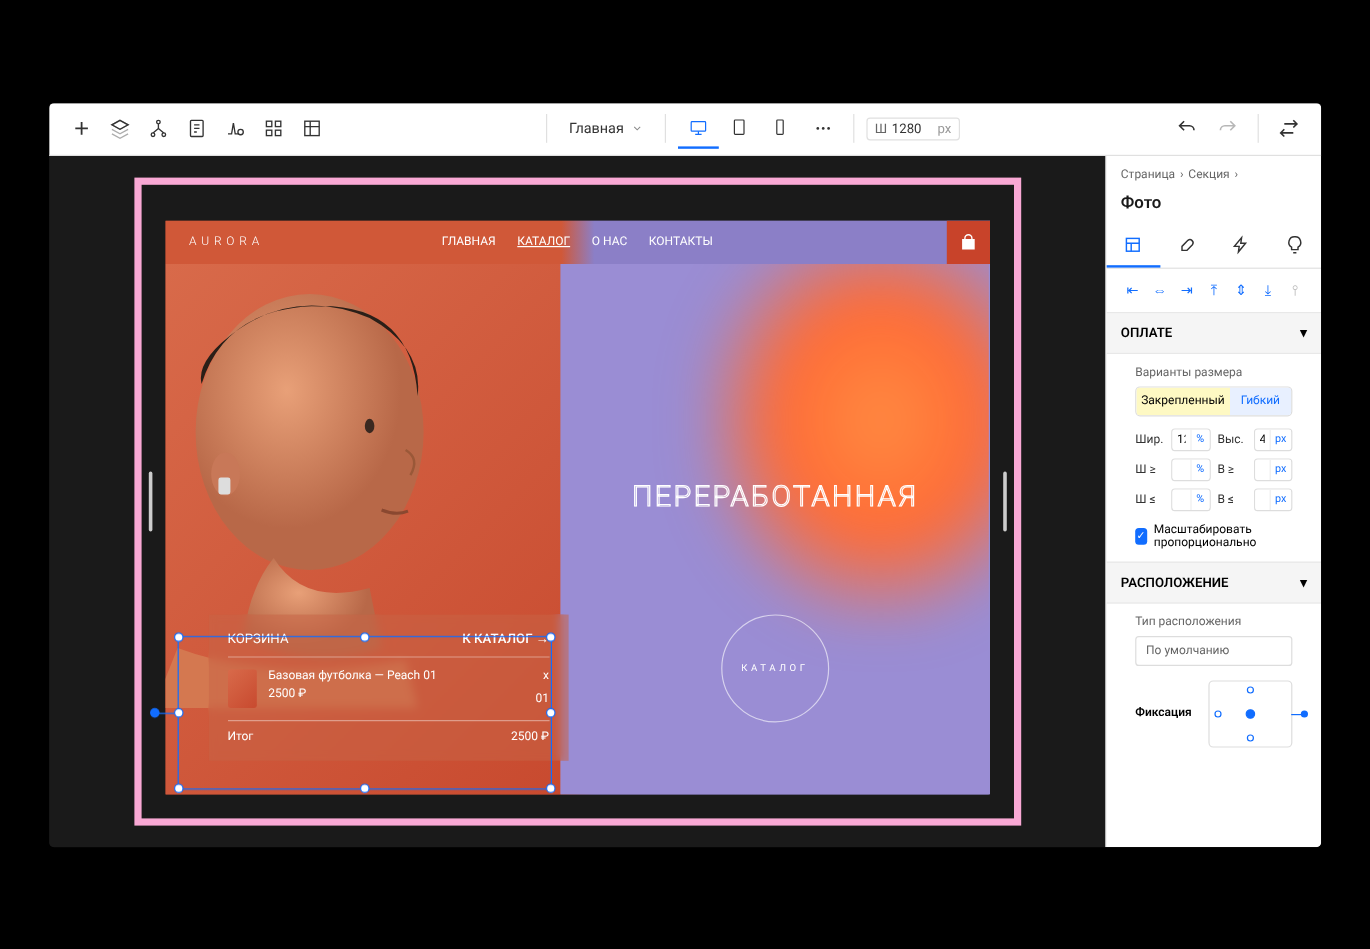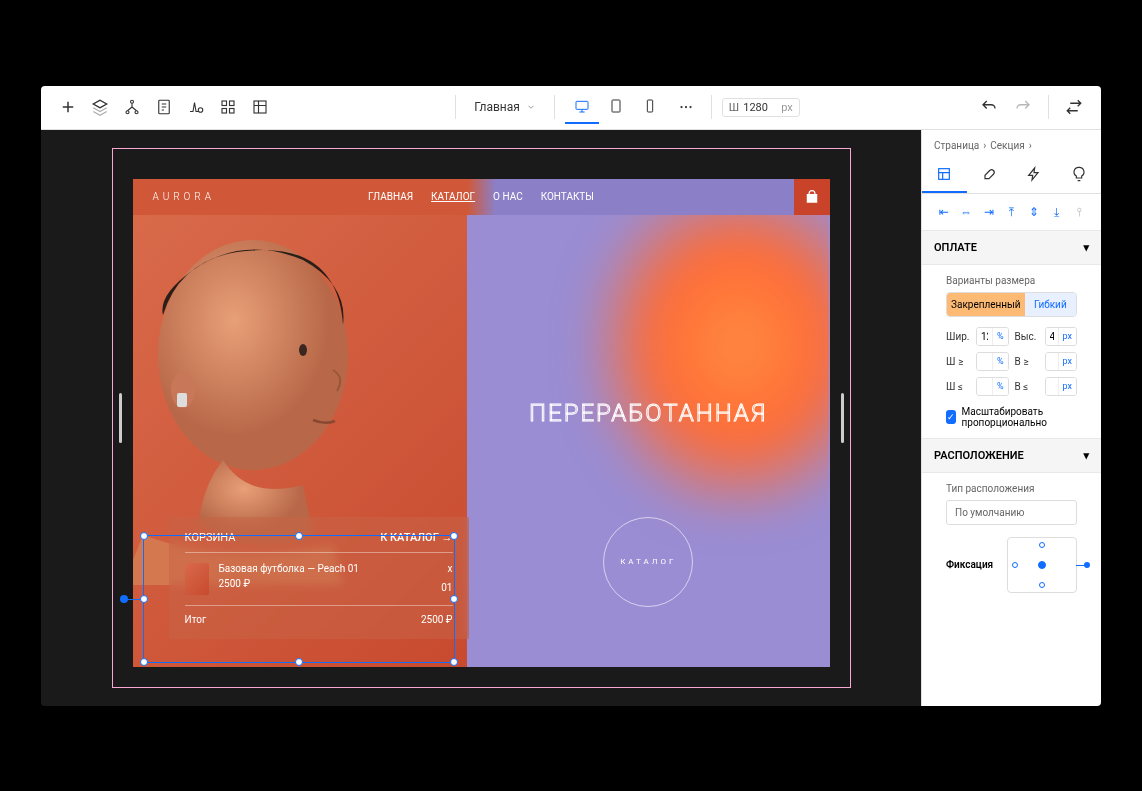--- a/index.html
+++ b/index.html
@@ -13,21 +13,21 @@
 .page-dd{display:flex;align-items:center;gap:6px;padding:4px 8px;font-size:12px;color:#333;cursor:pointer}
 .device-tabs{display:flex;gap:0}
 .device-tab{width:34px;height:34px;display:flex;align-items:center;justify-content:center;cursor:pointer;border-bottom:2px solid transparent}
 .device-tab.active{border-bottom-color:#116dff}
 .device-tab svg{width:16px;height:16px}
 .width-input{display:flex;align-items:center;gap:4px;font-size:11px;color:#666;padding:2px 6px;border:1px solid #e0e0e0;border-radius:3px}
 .width-input input{width:34px;border:none;font-size:11px;color:#333;outline:none}
 .spacer{flex:1}
 .main{flex:1;display:flex;overflow:hidden}
 .canvas-area{flex:1;background:#1a1a1a;position:relative;overflow:hidden;display:flex;align-items:center;justify-content:center}
-.canvas-frame{position:relative;width:739px;height:540px;border:1px solid #f9a8d4}
+.canvas-frame{position:relative;width:739px;height:540px;border:6px solid #f9a8d4}
 .canvas{position:absolute;inset:30px 20px 20px;background:linear-gradient(90deg,#c84a2f 0%,#d05838 48%,#8b7fc7 52%,#9a8dd4 100%)}
 .site-header{height:36px;background:linear-gradient(90deg,#d05838 0%,#d05838 48%,#8b7fc7 52%,#8b7fc7 100%);display:flex;align-items:center;padding:0 20px;color:#fff;font-size:10px;position:relative}
 .logo{letter-spacing:4px;font-weight:300}
 .nav{position:absolute;left:50%;transform:translateX(-50%);display:flex;gap:18px;font-size:10px}
 .nav span{cursor:pointer}
 .nav .active{text-decoration:underline}
 .bag{position:absolute;right:0;top:0;width:36px;height:36px;background:#c8432a;display:flex;align-items:center;justify-content:center}
 .hero{position:relative;height:calc(100% - 36px);display:flex}
 .hero-left{width:48%;background:linear-gradient(135deg,#d86a4a 0%,#c84a2f 100%);position:relative;overflow:hidden}
 .face{position:absolute;top:10px;left:-30px;width:320px;height:360px}
@@ -65,21 +65,21 @@
 .insp-tab{flex:1;height:36px;display:flex;align-items:center;justify-content:center;cursor:pointer;border-bottom:2px solid transparent}
 .insp-tab.active{border-bottom-color:#116dff;color:#116dff}
 .insp-tab svg{width:16px;height:16px}
 .align-row{display:flex;padding:8px 12px;gap:3px;color:#116dff}
 .align-btn{width:20px;height:20px;display:flex;align-items:center;justify-content:center;cursor:pointer;font-size:12px}
 .align-btn.dis{color:#bbb}
 .section-head{display:flex;justify-content:space-between;align-items:center;padding:10px 12px;background:#f5f5f5;font-weight:600;font-size:11px;cursor:pointer;border-top:1px solid #e8e8e8;border-bottom:1px solid #e8e8e8}
 .section-body{padding:10px 24px}
 .lbl{font-size:10px;color:#666;margin-bottom:6px}
 .seg{display:flex;border:1px solid #ddd;border-radius:4px;overflow:hidden;margin-bottom:10px}
-.seg-btn{flex:1;padding:6px 4px;text-align:center;font-size:10px;cursor:pointer;background:#fdba74}
+.seg-btn{flex:1;padding:6px 4px;text-align:center;font-size:10px;cursor:pointer;background:#fef9c3}
 .seg-btn.active{background:#e8f0ff;color:#116dff}
 .dims{display:grid;grid-template-columns:1fr 1fr;gap:6px}
 .dim-row{display:flex;align-items:center;gap:4px}
 .dim-lbl{font-size:10px;color:#333;width:26px}
 .dim-in{flex:1;display:flex;border:1px solid #ddd;border-radius:3px;overflow:hidden;min-width:0}
 .dim-in input{width:100%;min-width:0;border:none;padding:3px 4px;font-size:10px;text-align:center;outline:none}
 .dim-un{padding:3px 4px;font-size:9px;color:#116dff;background:#fff;border-left:1px solid #eee}
 .chk-row{display:flex;align-items:center;gap:6px;margin-top:10px;font-size:10px}
 .chk{width:14px;height:14px;background:#116dff;border-radius:3px;display:flex;align-items:center;justify-content:center;color:#fff;font-size:9px}
 .dd{border:1px solid #ddd;border-radius:3px;padding:6px 8px;font-size:10px;color:#666;margin-top:6px;cursor:pointer}
@@ -291,20 +291,21 @@
       </div>
     </div>
 
     <div class="inspector">
       <div class="bc">
         <span>Страница</span>
         <span>›</span>
         <span>Секция</span>
         <span>›</span>
       </div>
+      <div class="insp-title">Фото</div>
       <div class="insp-tabs">
         <div class="insp-tab active">
             <svg viewBox="0 0 24 24" fill="none" stroke="currentColor" stroke-width="1.8">
               <rect x="4" y="4" width="16" height="16"></rect>
               <path d="M4 10h16M10 10v10"></path>
             </svg>
           </div>
         <div class="insp-tab">
             <svg viewBox="0 0 24 24" fill="none" stroke="#333" stroke-width="1.8">
               <path d="M12 19l7-7a4 4 0 00-5.6-5.6L6 14v5h5z"></path>

